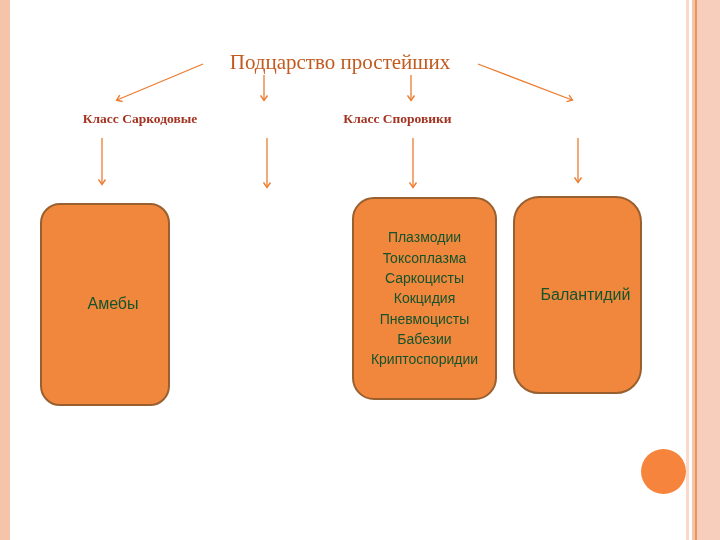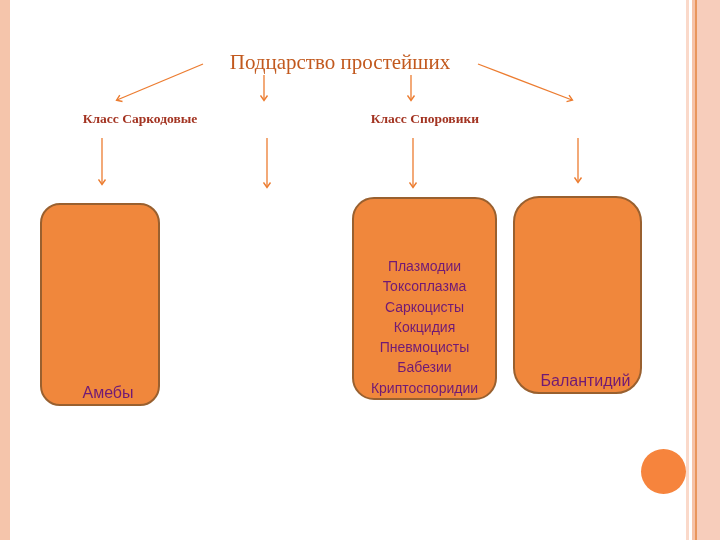--- a/index.html
+++ b/index.html
@@ -24,31 +24,31 @@
     font-size:21px;color:#C2591E;
   }
   .connectors{position:absolute;left:0;top:0;width:720px;height:540px;}
   .class-label{
     position:absolute;top:111px;text-align:center;
     font-family:"Liberation Serif",serif;font-weight:bold;
     font-size:13.5px;color:#A33422;white-space:nowrap;
   }
   .lbl1{left:38px;width:130px;margin-left:37px;}
   .lbl2{left:196px;width:143px;}
-  .lbl3{left:346px;width:133px;text-align:right;}
+  .lbl3{left:331px;width:133px;}
   .lbl4{left:486px;width:133px;}
   .node-box{
     position:absolute;box-sizing:border-box;
     background:#F0873C;border:2px solid #99602F;
-    display:flex;align-items:flex-end;justify-content:center;
-    text-align:center;color:#701a75;
+    display:flex;align-items:center;justify-content:center;
+    text-align:center;color:#14532d;
     font-family:"Liberation Sans","DejaVu Sans",sans-serif;
     white-space:pre-line;
   }
-  .box1{left:40px;top:203px;width:120px;height:203px;border-radius:20px;font-size:16px;line-height:1.4;padding-left:16px;}
+  .box1{left:40px;top:203px;width:130px;height:203px;border-radius:20px;font-size:16px;line-height:1.4;padding-left:16px;}
   .box2{left:193px;top:200px;width:139px;height:207px;border-radius:22px;font-size:15px;line-height:1.5;}
   .box3{left:352px;top:197px;width:145px;height:203px;border-radius:22px;font-size:14px;line-height:1.45;}
   .box4{left:513px;top:196px;width:129px;height:198px;border-radius:26px;font-size:16px;line-height:1.4;padding-left:16px;}
 </style>
 </head>
 <body>
 
 <div class="slide">
 
   <div class="stripe stripe-left"></div>

